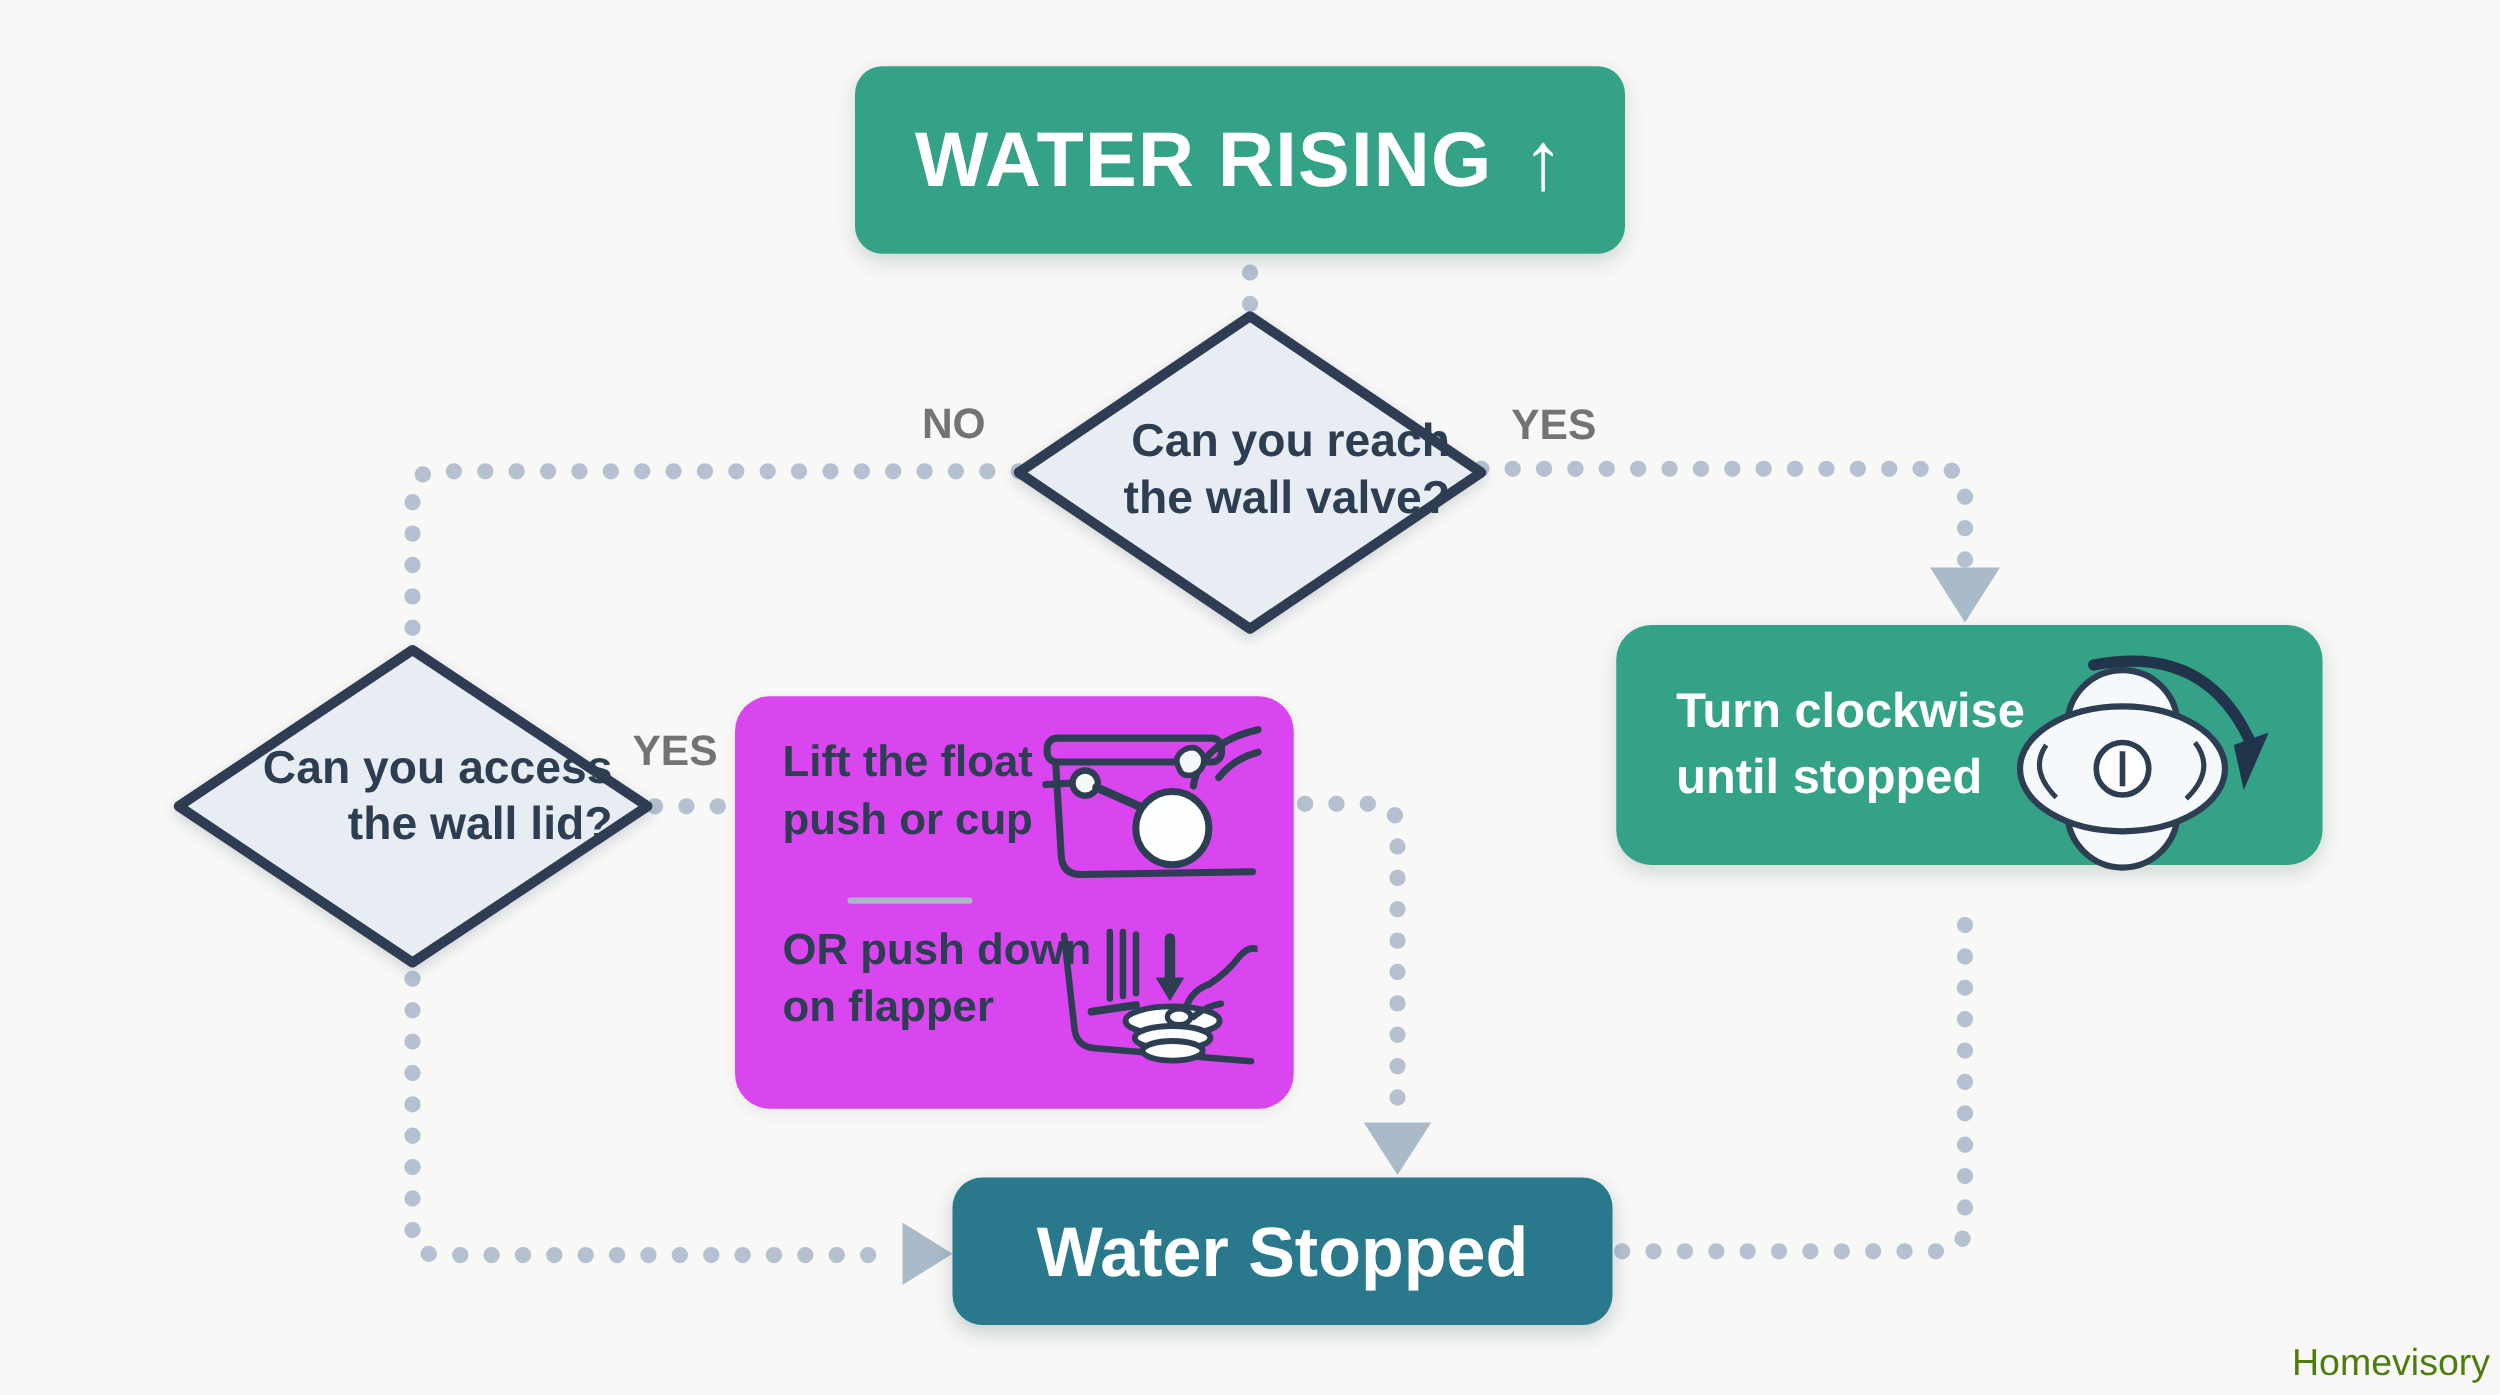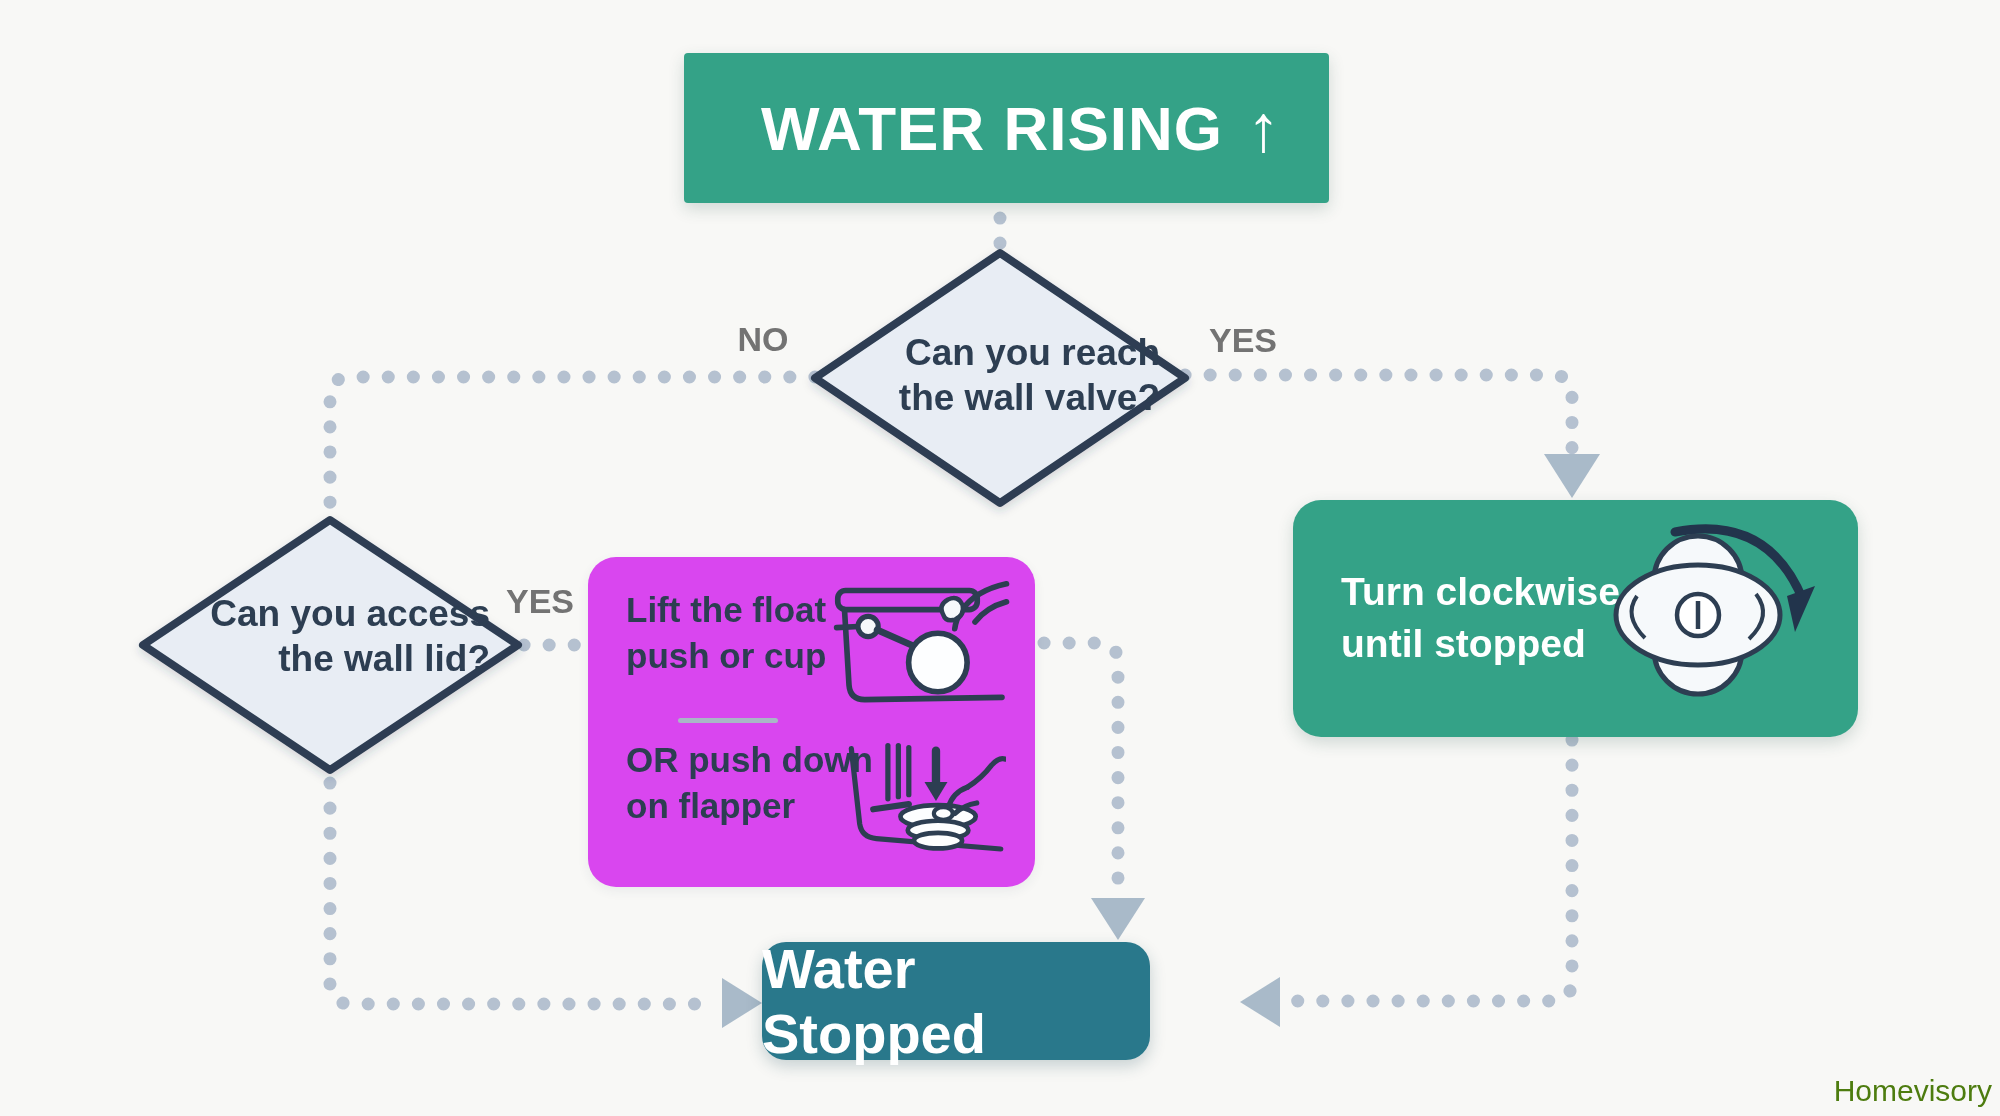--- a/index.html
+++ b/index.html
@@ -8,45 +8,44 @@
     background:#f8f8f6; overflow:hidden;
     font-family:"Liberation Sans","DejaVu Sans",sans-serif;
   }
   .layer { position:absolute; left:0; top:0; width:2000px; height:1116px; }
   .dots { fill:none; stroke:#b5c1d0; stroke-width:13; stroke-linecap:round; stroke-dasharray:0.1 25; }
   .arrowhead { fill:#a9bac9; }
   .diamond { fill:#e8edf4; stroke:#2d3e52; stroke-width:8; stroke-linejoin:round; }
 
   .banner {
     position:absolute; left:684px; top:53px; width:616px; height:150px;
-    background:#34a287; border-radius:4px; color:#ffffff;
+    background:#34a287; border-radius:22px; color:#ffffff;
     display:flex; align-items:center; justify-content:center;
     font-weight:bold; font-size:62px; letter-spacing:1px;
     box-shadow:0 6px 16px rgba(35,80,68,.18);
-    padding-left:29px;
   }
   .banner .up-glyph { margin-left:24px; font-size:66px; font-weight:bold; }
 
   .diamond-label {
     position:absolute; color:#2d3e52; font-weight:bold; font-size:37px;
     line-height:1.22; text-align:right; width:320px;
   }
   .dl-top  { left:840px; top:330px; }
   .dl-left { left:170px; top:591px; }
 
   .branch-label {
     position:absolute; color:#737373; font-weight:bold; font-size:34px;
     width:110px; text-align:center;
   }
   .bl-no       { left:708px;  top:320px; }
   .bl-yes-top  { left:1188px; top:321px; }
   .bl-yes-left { left:485px;  top:582px; }
 
   .green-box {
-    position:absolute; left:1293px; top:500px; width:565px; height:237px;
+    position:absolute; left:1293px; top:500px; width:565px; height:192px;
     background:#34a287; border-radius:28px;
     box-shadow:0 6px 16px rgba(35,80,68,.18);
   }
   .green-box .txt {
     position:absolute; left:48px; top:50%; transform:translateY(-50%);
     color:#ffffff; font-weight:bold; font-size:39px; line-height:1.35;
   }
   .valve-svg { position:absolute; left:300px; top:10px; width:240px; height:208px; }
 
   .panel {
@@ -56,21 +55,21 @@
   }
   .panel .opt { position:absolute; font-weight:bold; font-size:35px; line-height:1.3; }
   .opt1 { left:38px; top:30px; }
   .opt2 { left:38px; top:180px; }
   .divider { position:absolute; left:90px; top:161px; width:100px; height:5px;
              background:#a9b6c6; border-radius:3px; }
   .float-svg   { position:absolute; left:243px; top:20px;  width:180px; height:135px; }
   .flapper-svg { position:absolute; left:256px; top:182px; width:162px; height:128px; }
 
   .end-box {
-    position:absolute; left:762px; top:942px; width:388px; height:118px;
+    position:absolute; left:762px; top:942px; width:528px; height:118px;
     background:#29788b; border-radius:24px; color:#ffffff;
     display:flex; align-items:center; justify-content:center;
     font-weight:bold; font-size:56px;
     box-shadow:0 6px 16px rgba(25,70,82,.22);
   }
 
   .watermark {
     position:absolute; right:8px; bottom:8px; font-size:30px; color:#4d7c0f;
   }
 

